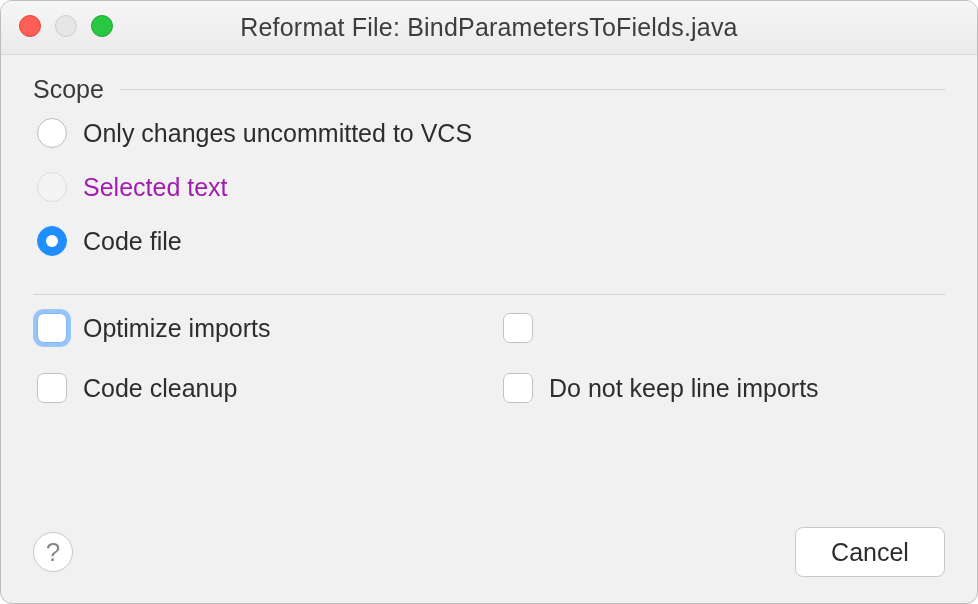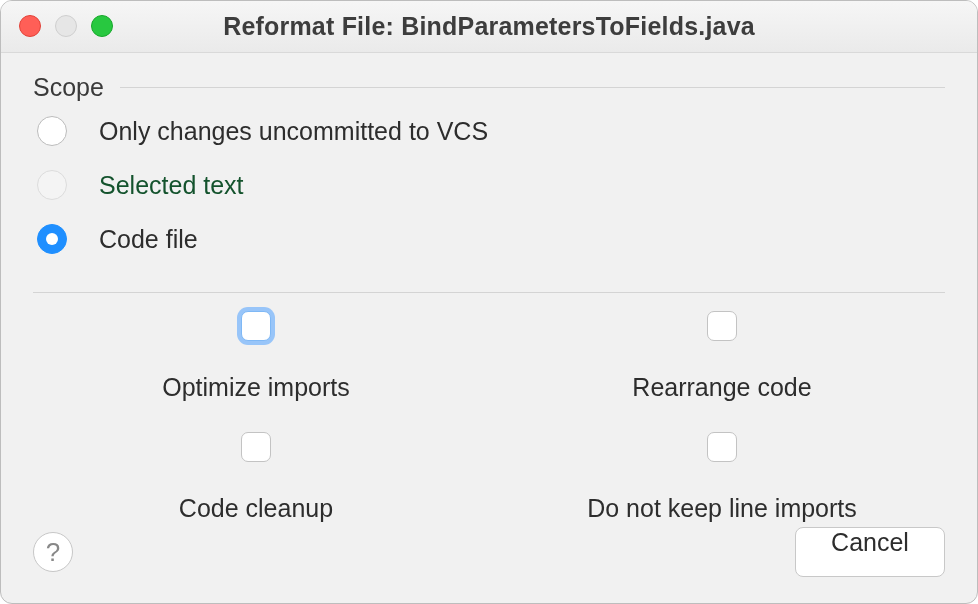--- a/index.html
+++ b/index.html
@@ -40,21 +40,21 @@
     width: 22px; height: 22px; border-radius: 50%;
     display: inline-block;
   }
   .tl-close { background: #ff5f57; border: 1px solid #e24238; }
   .tl-min   { background: #e6e6e6; border: 1px solid #cfcfcf; }
   .tl-max   { background: #28c840; border: 1px solid #17a82b; }
   .title {
     flex: 1;
     text-align: center;
     font-size: 25px;
-    font-weight: 700;
+    font-weight: 400;
     color: #3d3d3d;
     letter-spacing: .2px;
   }
   .content {
     flex: 1;
     padding: 20px 32px 0 32px;
     font-size: 25px;
     color: #2d2d2d;
   }
   .section-header {
@@ -66,21 +66,21 @@
   }
   .section-label { color: #3a3a3a; }
   .section-rule {
     flex: 1;
     height: 1px;
     background: #d4d4d4;
   }
   .radio-row, .check-row {
     display: flex;
     align-items: center;
-    gap: 32px;
+    gap: 16px;
     margin: 10px 0 24px 4px;
   }
   .radio {
     width: 30px; height: 30px; border-radius: 50%;
     border: 1px solid #bcbcbc;
     background: #fff;
     display: inline-flex;
     align-items: center;
     justify-content: center;
     flex-shrink: 0;
@@ -91,29 +91,29 @@
   }
   .radio.selected::after {
     content: "";
     width: 12px; height: 12px; border-radius: 50%;
     background: #fff;
   }
   .radio.disabled {
     border-color: #dcdcdc;
     background: #f4f4f4;
   }
-  .disabled-label { color: #14532d; }
+  .disabled-label { color: #a21caf; }
   .options-grid {
     display: grid;
     grid-template-columns: 1fr 1fr;
     row-gap: 22px;
     column-gap: 20px;
     margin-top: 6px;
   }
-  .check-row { margin: 4px; flex-direction: column; }
+  .check-row { margin: 4px; }
   .check {
     width: 30px; height: 30px;
     border-radius: 7px;
     border: 1.5px solid #c3c3c3;
     background: #fff;
     flex-shrink: 0;
   }
   .check.focused {
     box-shadow: 0 0 0 4px rgba(78,160,255,.55);
     border-color: #7fb8f5;
@@ -135,20 +135,21 @@
     align-items: center;
     justify-content: center;
   }
   .spacer { flex: 1; }
   .btn {
     min-width: 150px;
     height: 50px;
     border-radius: 8px;
     font-size: 25px;
     display: flex;
+    align-items: center;
     justify-content: center;
     padding: 0 24px;
     cursor: pointer;
   }
   .btn-secondary {
     background: #fff;
     border: 1px solid #c8c8c8;
     color: #2d2d2d;
   }
   .btn-primary {
@@ -201,21 +202,20 @@
 
     <div class="options-grid">
 
       <div class="check-row">
         <span class="check focused"></span>
         <span>Optimize imports</span>
       </div>
 
       <div class="check-row">
         <span class="check"></span>
-        <span>Rearrange code</span>
       </div>
 
       <div class="check-row">
         <span class="check"></span>
         <span>Code cleanup</span>
       </div>
 
       <div class="check-row">
         <span class="check"></span>
         <span>Do not keep line imports</span>

